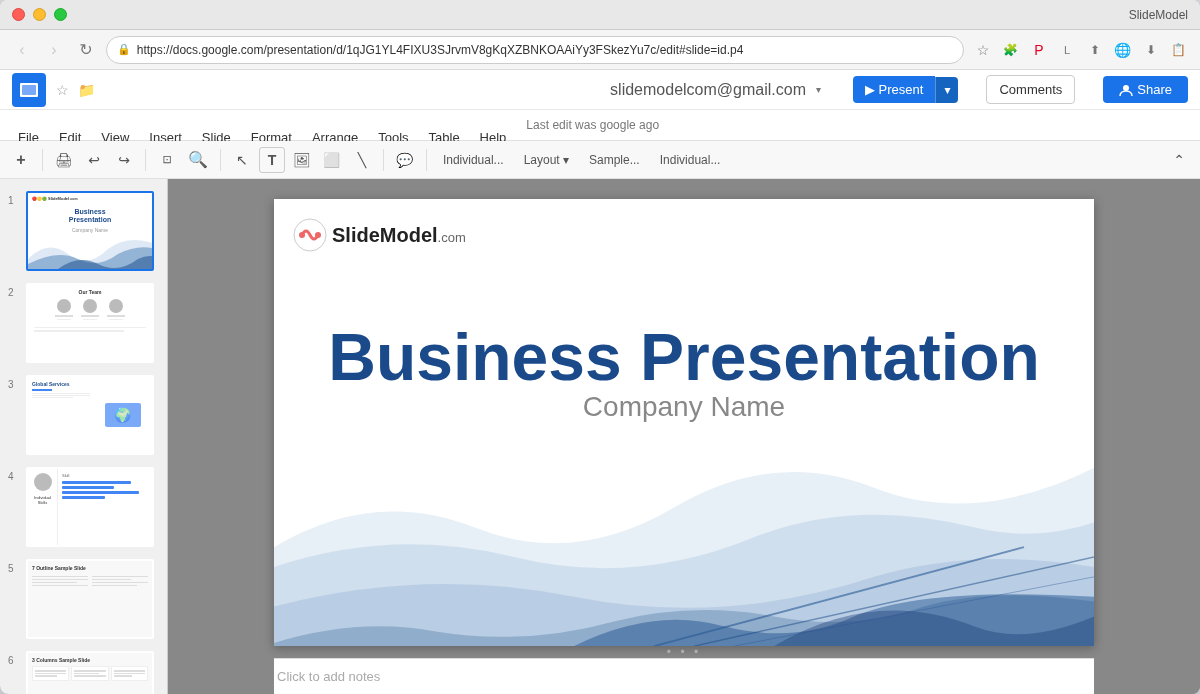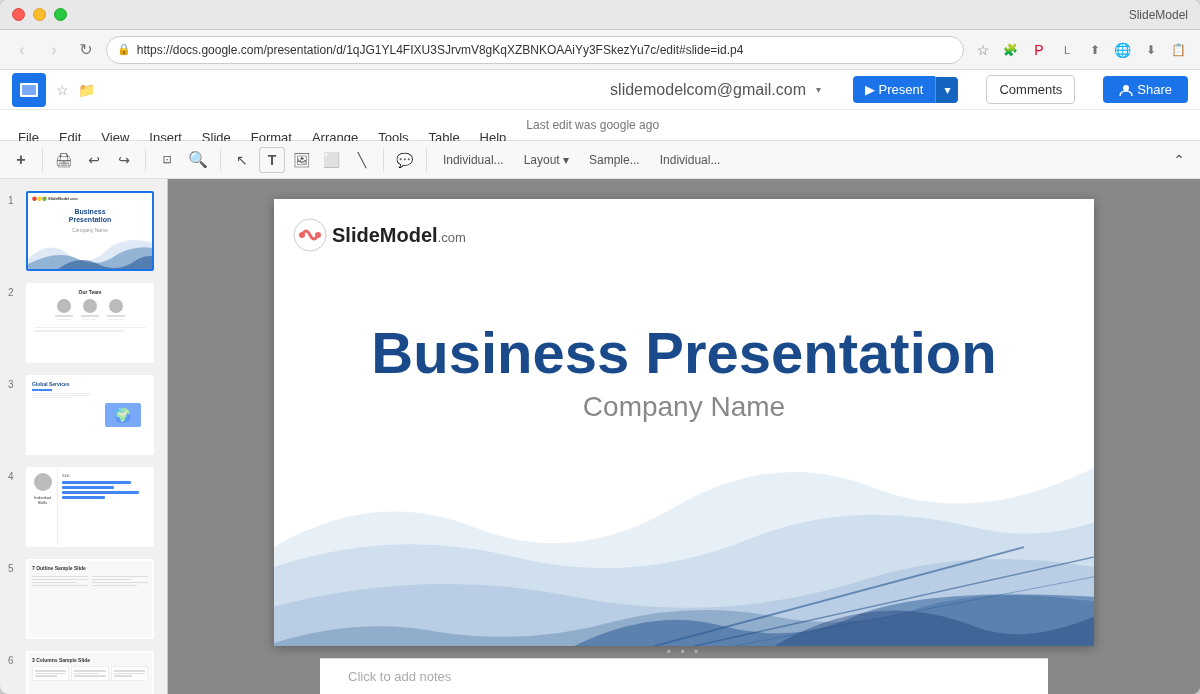--- a/index.html
+++ b/index.html
@@ -324,21 +324,21 @@
             <circle cx="10" cy="18" r="3" fill="#e66"></circle>
             <circle cx="26" cy="18" r="3" fill="#e66"></circle>
           </svg>
           <div style="display:flex;align-items:baseline;gap:0;">
             <span style="font-size:20px;font-weight:700;color:#222;font-family:Arial;">SlideModel</span>
             <span style="font-size:13px;color:#666;font-family:Arial;">.com</span>
           </div>
         </div>
 
         <div style="position:absolute;top:120px;width:100%;text-align:center;">
-          <span style="font-size:58px;font-weight:700;color:#1a4a8a;font-family:Arial,sans-serif;">Business Presentation</span>
+          <span style="font-size:66px;font-weight:700;color:#1a4a8a;font-family:Arial,sans-serif;">Business Presentation</span>
         </div>
 
         <div style="position:absolute;top:192px;width:100%;text-align:center;">
           <span style="font-size:28px;color:#888;font-family:Arial,sans-serif;">Company Name</span>
         </div>
 
         <svg style="position:absolute;bottom:0;left:0;width:100%;height:62%;" viewBox="0 0 820 280" preserveAspectRatio="none">
 
           <path d="M0 180 Q100 120 200 160 Q300 200 400 140 Q500 80 600 120 Q700 160 820 100 L820 280 L0 280Z" fill="#d0dff0" opacity="0.5"></path>
           <path d="M0 200 Q120 160 240 190 Q360 220 480 170 Q580 130 700 160 Q760 175 820 155 L820 280 L0 280Z" fill="#b0c8e0" opacity="0.4"></path>
@@ -351,20 +351,20 @@
           <line x1="380" y1="280" x2="750" y2="180" stroke="#2a5a95" stroke-width="2" opacity="0.6"></line>
           <line x1="420" y1="280" x2="820" y2="190" stroke="#1a4a85" stroke-width="1.5" opacity="0.5"></line>
           <line x1="460" y1="280" x2="820" y2="210" stroke="#2a5595" stroke-width="1" opacity="0.4"></line>
         </svg>
       </div>
 
       <div style="width:820px;height:12px;background:#888;display:flex;align-items:center;justify-content:center;">
         <span style="color:#bbb;font-size:12px;letter-spacing:3px;">• • •</span>
       </div>
 
-      <div style="width:728px;background:#fff;border-top:1px solid #ddd;padding:8px 28px;min-height:36px;display:flex;align-items:center;">
+      <div style="width:820px;background:#fff;border-top:1px solid #ddd;padding:8px 3px;min-height:36px;display:flex;align-items:center;">
         <span style="font-size:13px;color:#aaa;cursor:text;">Click to add notes</span>
       </div>
 
     </div>
   </div>
 
 </div>
 
 </body></html>

